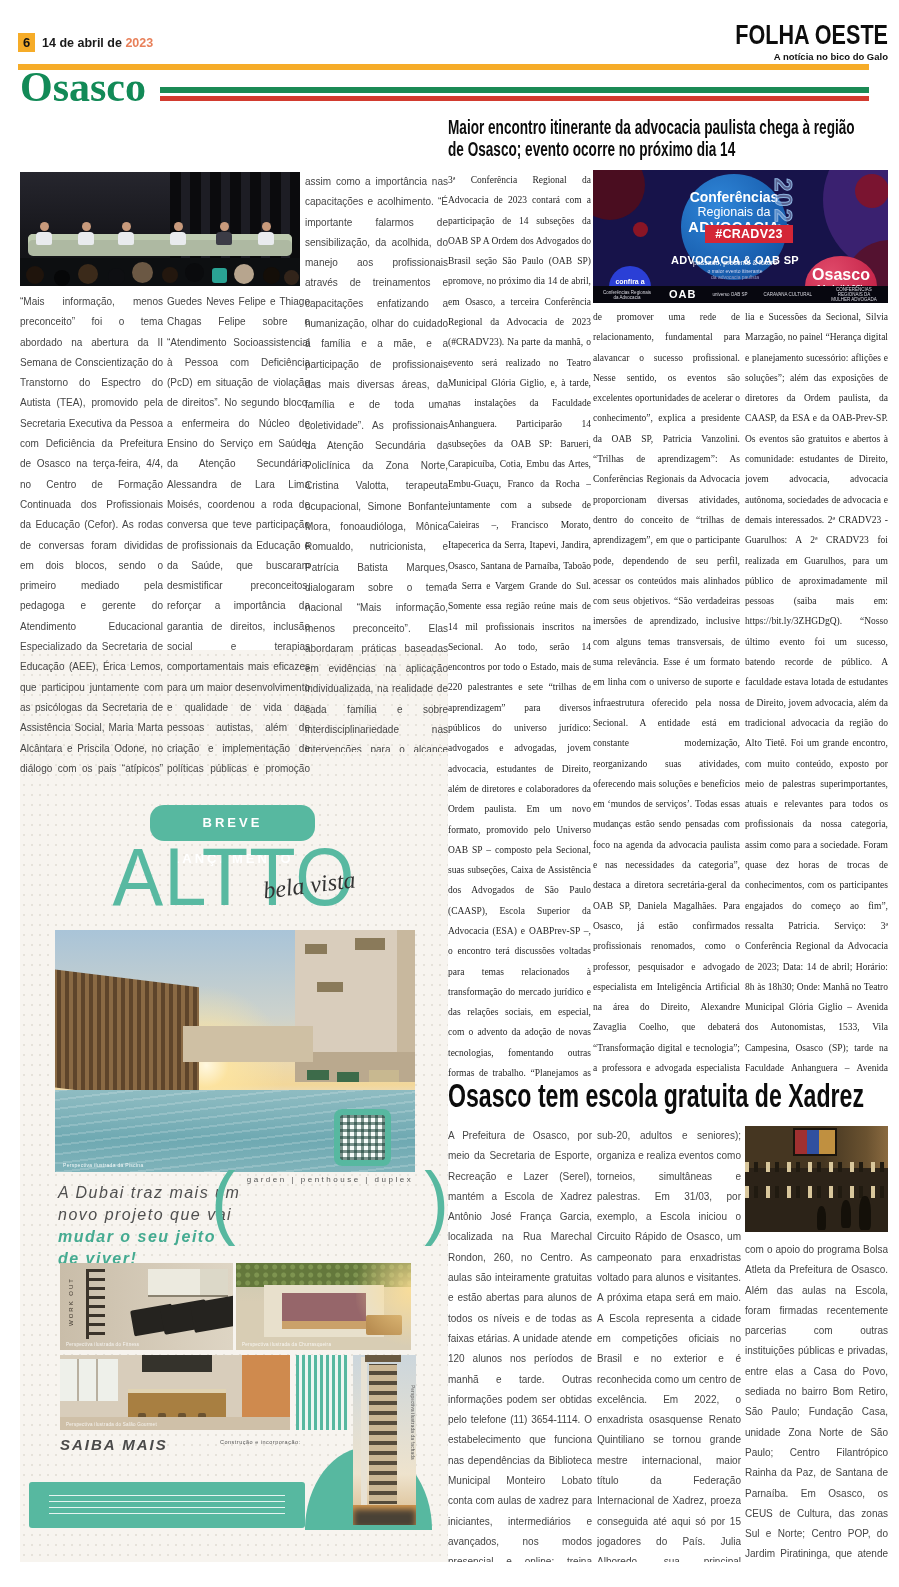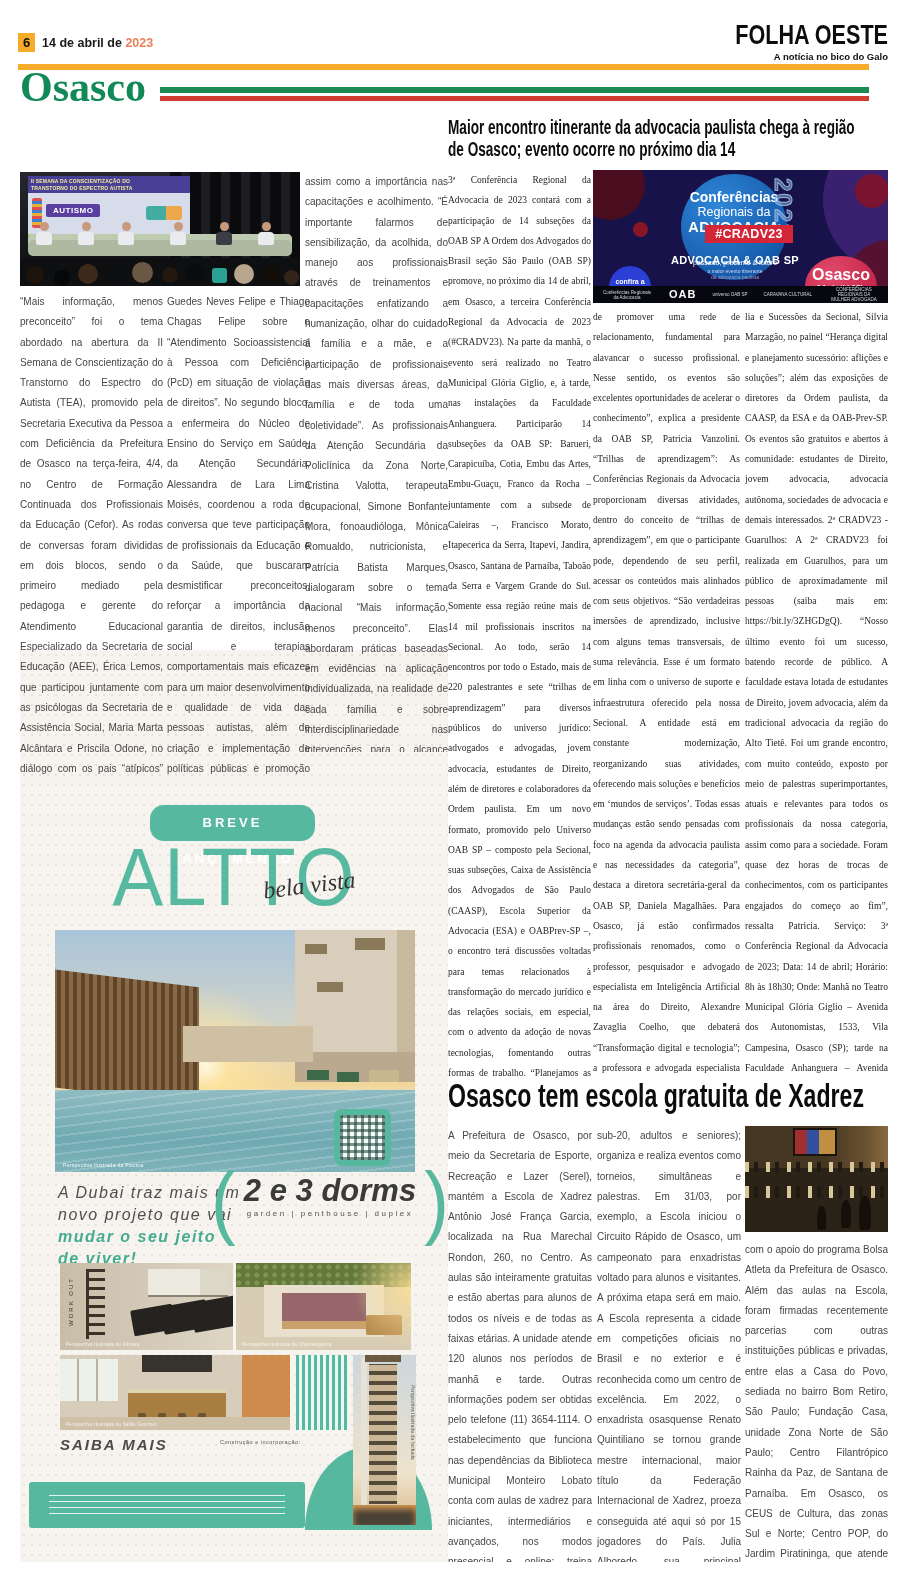--- a/index.html
+++ b/index.html
@@ -234,21 +234,20 @@
 
     <div class="abs ad-tagline">
       <div>A Dubai traz mais um</div>
       <div>novo projeto que vai</div>
       <div class="teal">mudar o seu jeito</div>
       <div class="teal">de viver!</div>
     </div>
 
     <div class="abs dorms">
       <span class="paren p-l">(</span>
-      <div class="units">2 e 3 dorms</div>
       <div class="types">garden | penthouse | duplex</div>
       <span class="paren p-r">)</span>
     </div>
 
     <div class="abs gym ad-photo">
       <div class="abs gym-ladder"></div>
       <div class="gym-sign">WORK OUT</div>
       <div class="abs gym-win"></div>
       <div class="gym-mill" style="left:72px;top:44px;width:42px;height:26px;"></div>
       <div class="gym-mill" style="left:102px;top:40px;width:46px;height:28px;"></div>
@@ -296,29 +295,20 @@
       <div class="dubai-name">dubai</div>
     </div>
     <div class="abs legal-band">
       <div class="legal-lines"></div>
     </div>
   </div>
 
 
   <div class="abs tea-photo">
     <div class="abs curtain"></div>
-    <div class="abs tea-banner">
-      <div class="tea-banner-top">
-        <div>II SEMANA DA CONSCIENTIZAÇÃO DO</div>
-        <div>TRANSTORNO DO ESPECTRO AUTISTA</div>
-      </div>
-      <div class="dna"></div>
-      <div class="autismo-pill">AUTISMO</div>
-      <div class="osasco-logo"></div>
-    </div>
     <div class="abs couch"></div>
     <div>
       <div class="person" style="left:16px;">
           <div class="head"></div>
           <div class="body"></div>
         </div>
       <div class="person" style="left:58px;">
           <div class="head"></div>
           <div class="body"></div>
         </div>

